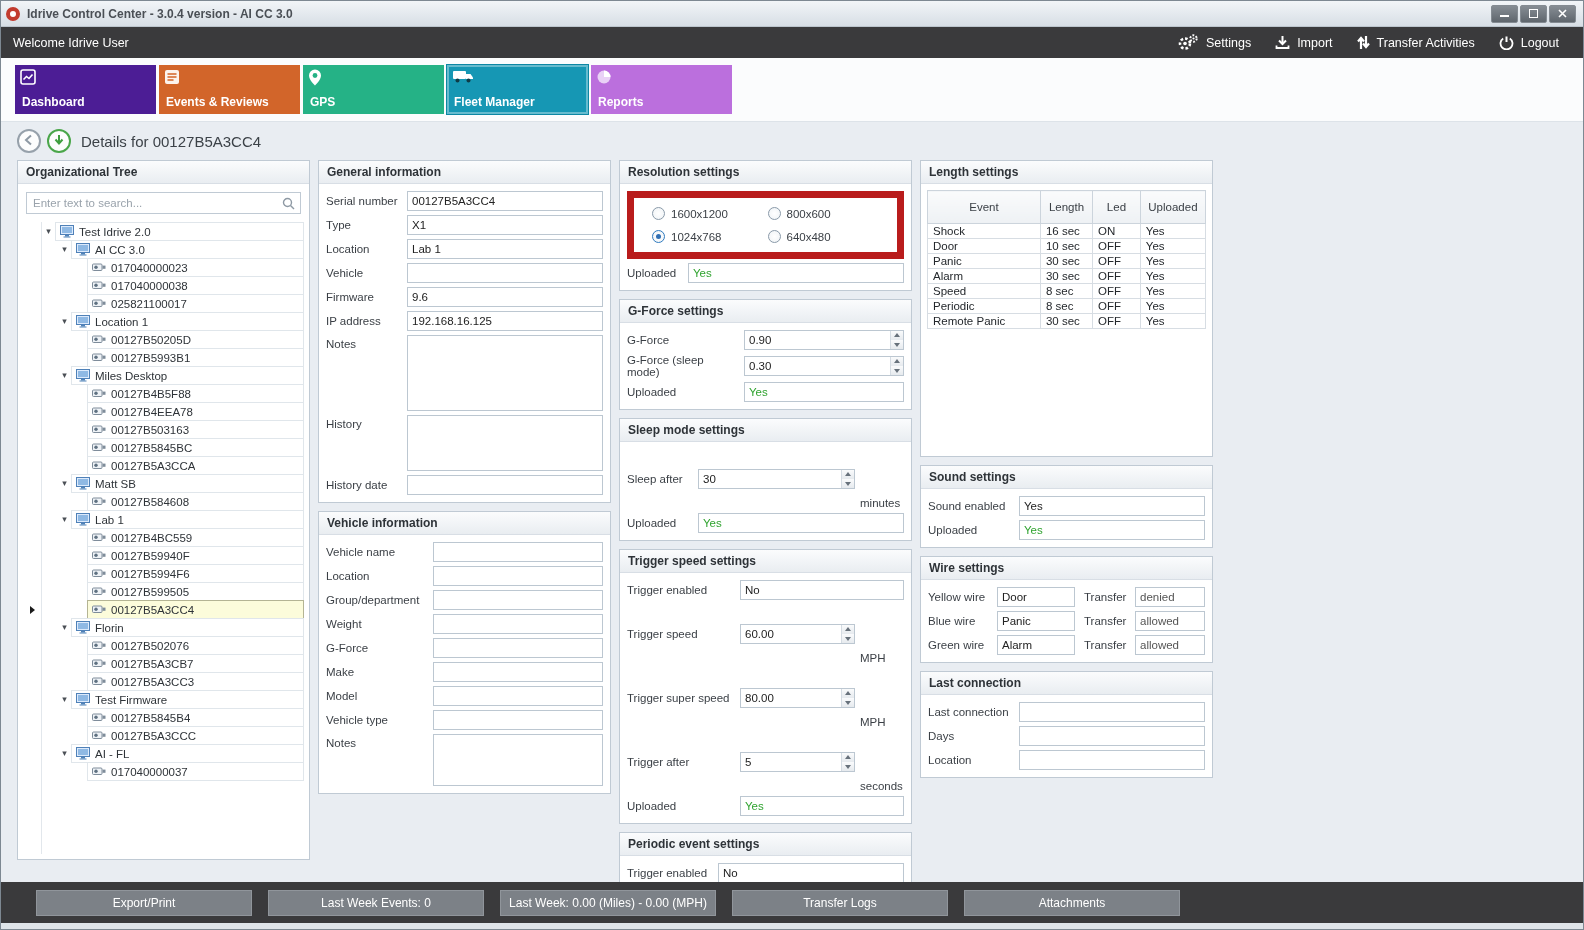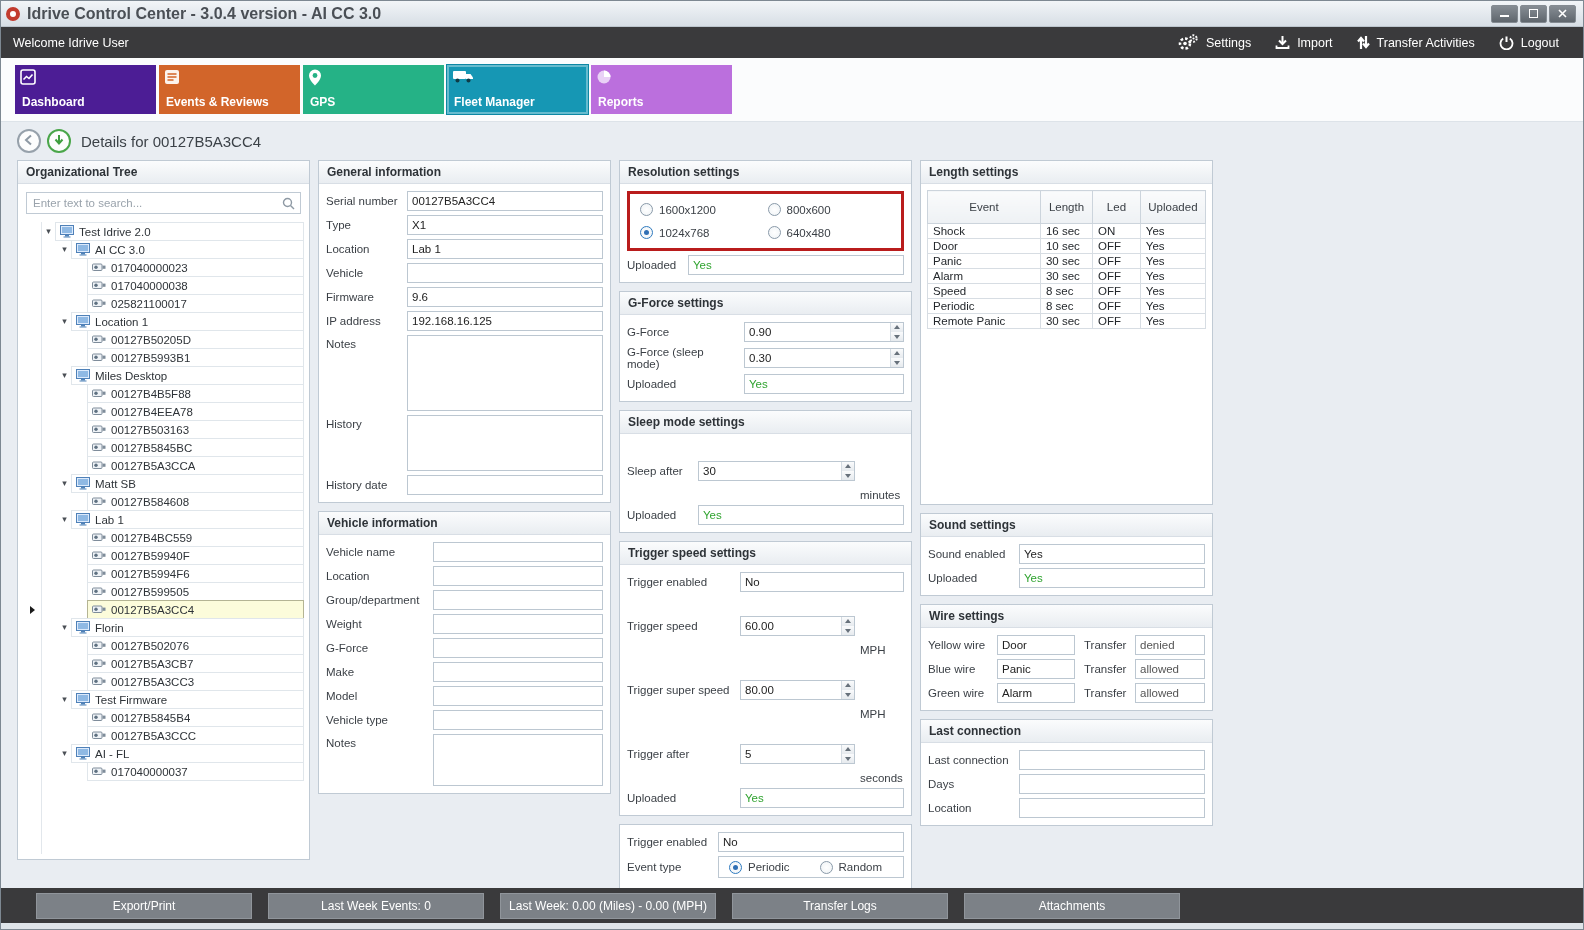--- a/index.html
+++ b/index.html
@@ -3,21 +3,21 @@
 <meta charset="utf-8">
 <style>
 *{margin:0;padding:0;box-sizing:border-box;}
 html,body{width:1584px;height:930px;}
 body{font-family:"Liberation Sans","DejaVu Sans",sans-serif;background:#e9edf2;overflow:hidden;}
 .window{width:1584px;height:930px;display:flex;flex-direction:column;border:1px solid #7d8892;background:#e9edf2;}
 
 
 .titlebar{height:26px;flex:none;background:linear-gradient(#f2f5f8,#d7dee5);border-bottom:1px solid #bcc5cd;display:flex;align-items:center;gap:7px;padding:0 5px;}
 .app-icon{width:14px;height:14px;border-radius:50%;background:#fff;border:4px solid #c23b2e;flex:none;}
-.title{font-size:16px;font-weight:bold;color:#4a4f55;}
+.title{font-size:12px;font-weight:bold;color:#4a4f55;}
 .win-controls{margin-left:auto;display:flex;gap:2px;padding-right:2px;}
 .win-btn{width:27px;height:18px;border:1px solid #848b92;background:linear-gradient(#868d94,#5f666d);display:flex;align-items:center;justify-content:center;cursor:pointer;border-radius:2px;padding:0;}
 
 
 .toolbar{height:31px;flex:none;background:#3a3a3c;display:flex;align-items:center;padding:0 12px;}
 .welcome{color:#fff;font-size:12.5px;}
 .toolbar-actions{margin-left:auto;display:flex;align-items:center;}
 .toolbar-btn{display:flex;align-items:center;gap:7px;background:none;border:none;color:#fff;font-size:12.5px;padding:5px 12px;cursor:pointer;font-family:inherit;}
 .tb-icon{display:flex;align-items:center;}
 
@@ -50,21 +50,21 @@
 .field-input{flex:1;width:100%;height:20px;border:1px solid #bcc7d1;background:#fff;padding:0 4px;font-size:11.5px;color:#222;font-family:inherit;min-width:0;}
 .green-text{color:#2fa32f;}
 .field-textarea{flex:1;height:58px;border:1px solid #bcc7d1;resize:none;font-family:inherit;font-size:11.5px;padding:2px 4px;background:#fff;}
 .field-unit{width:44px;flex:none;margin-top:48px;}
 .spin{position:absolute;right:1px;top:1px;bottom:1px;width:13px;display:flex;flex-direction:column;border-left:1px solid #d4dbe2;}
 .sp-up,.sp-dn{flex:1;display:flex;align-items:center;justify-content:center;background:linear-gradient(#fafbfc,#e6eaee);cursor:pointer;}
 .sp-up::after{content:"";border:3px solid transparent;border-bottom:4px solid #67717b;margin-top:-4px;}
 .sp-dn::after{content:"";border:3px solid transparent;border-top:4px solid #67717b;margin-bottom:-4px;}
 
 
-.radio-box{border:3px solid #b91c1c;padding:9px 10px;display:grid;grid-template-columns:1fr 1fr;gap:10px 4px;background:#fff;}
+.radio-box{border:7px solid #b91c1c;padding:9px 18px;display:grid;grid-template-columns:1fr 1fr;gap:10px 4px;background:#fff;}
 .radio-box.inline{display:flex;gap:30px;padding:3px 10px;flex:1;border:1px solid #bcc7d1;height:22px;align-items:center;}
 .radio-row{display:flex;align-items:center;gap:6px;font-size:11.5px;color:#3a3f45;cursor:pointer;}
 .radio{width:13px;height:13px;border-radius:50%;border:1px solid #8a9aa9;background:radial-gradient(#fff,#eef2f5);position:relative;flex:none;}
 .radio.checked{border-color:#2f7bbf;}
 .radio.checked::after{content:"";position:absolute;inset:3px;border-radius:50%;background:#2f6fb4;}
 
 
 .tree-panel{height:700px;}
 .tree-search{flex:none;margin:8px;position:relative;display:flex;}
 .tree-search input{flex:1;height:22px;border:1px solid #c0cad4;padding:0 24px 0 6px;font-size:11.5px;font-family:inherit;color:#333;background:#fff;}
@@ -76,21 +76,21 @@
 .gutter{width:19px;flex:none;display:flex;align-items:center;justify-content:center;}
 .tree-row.selected .gutter::after{content:"";border-left:5px solid #1a1a1a;border-top:4px solid transparent;border-bottom:4px solid transparent;}
 .indent{flex:none;}
 .twisty{width:13px;flex:none;font-size:9px;color:#4a4f55;text-align:center;line-height:19px;cursor:pointer;}
 .node-box{flex:1;height:19px;display:flex;align-items:center;gap:5px;padding:0 4px;border:1px solid #e0e6eb;background:#fff;font-size:11.5px;color:#2e3338;cursor:pointer;min-width:0;}
 .node-label{white-space:nowrap;overflow:hidden;text-overflow:ellipsis;}
 .tree-row.selected .node-box{background:#fcfcdb;border-color:#b4b494;}
 .node-icon{display:flex;flex:none;}
 
 
-.length-panel{height:345px;}
+.length-panel{height:297px;}
 .length-table{border-collapse:collapse;margin:6px;font-size:11.5px;table-layout:fixed;}
 .length-table th{border:1px solid #ccd4dc;background:linear-gradient(#fafbfc,#eef1f4);font-weight:normal;text-align:center;padding:10px 4px;color:#3a3f45;}
 .length-table td{border:1px solid #d7dde3;padding:1px 5px;color:#24282c;background:#fff;}
 .length-table th:nth-child(1){width:104px;}
 .length-table th:nth-child(2){width:48px;}
 .length-table th:nth-child(3){width:44px;}
 .length-table th:nth-child(4){width:60px;}
 
 
 .wire-label{width:64px;flex:none;}
@@ -106,21 +106,21 @@
 .sleep-panel{--lw:66px;}
 .trigger-panel{--lw:108px;}
 .periodic-panel{--lw:86px;}
 .sound-panel{--lw:86px;}
 .lastconn-panel{--lw:86px;}
 .gi-panel .field-row:nth-child(7) .field-textarea{height:76px;}
 .gi-panel .field-row:nth-child(8) .field-textarea{height:56px;}
 .vi-panel .field-textarea{height:52px;}
 
 
-.bottom-bar{flex:none;height:35px;background:#3a3a3c;display:flex;align-items:center;gap:16px;padding-left:35px;}
+.bottom-bar{flex:none;height:41px;background:#3a3a3c;display:flex;align-items:center;gap:16px;padding-left:35px;}
 .bottom-btn{width:216px;height:26px;flex:none;background:#7c8187;border:1px solid #90959b;color:#fff;font-size:12px;font-family:inherit;cursor:pointer;}
 .footer-edge{flex:none;height:6px;background:#dfe4e9;}
 </style>
 </head>
 <body>
 
 <div class="window">
 
   <div class="titlebar">
     <span class="app-icon"></span>
@@ -993,20 +993,21 @@
             </div>
             <div class="field-row">
               <label class="field-label">Uploaded</label>
               <span class="input-wrap">
                 <input class="field-input green-text" readonly="" value="Yes" style="">
               </span>
             </div>
           </div>
       </div>
       <div class="panel periodic-panel">
+        <div class="panel-header">Periodic event settings</div>
         <div class="panel-body">
           <div style="display:flex;flex-direction:column;gap:4px;">
               <div class="field-row">
                 <label class="field-label">Trigger enabled</label>
                 <span class="input-wrap">
                   <input class="field-input" value="No" style="">
                 </span>
               </div>
             </div>
           <div class="field-row">

